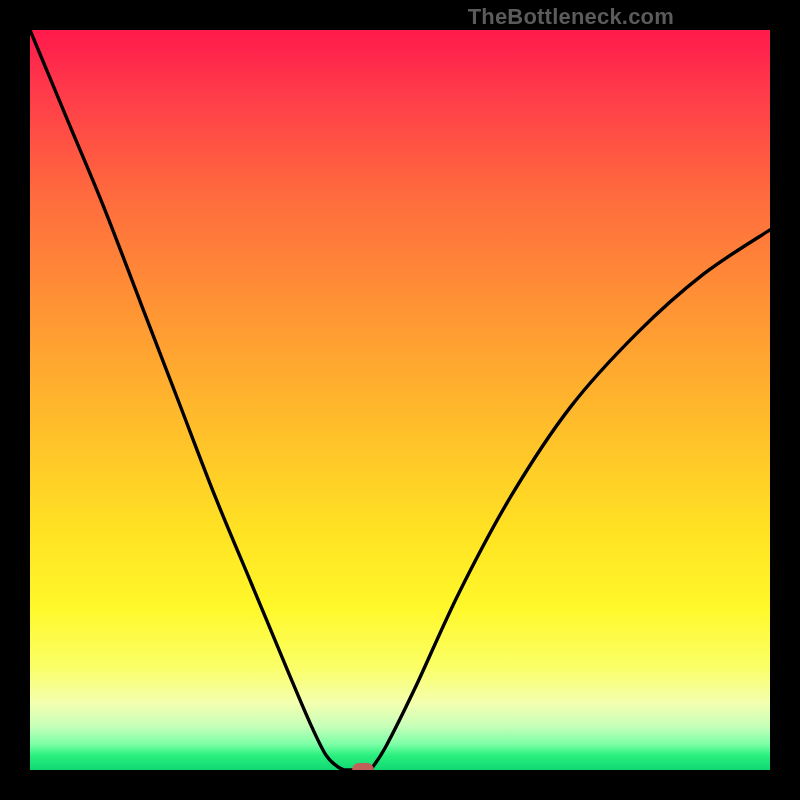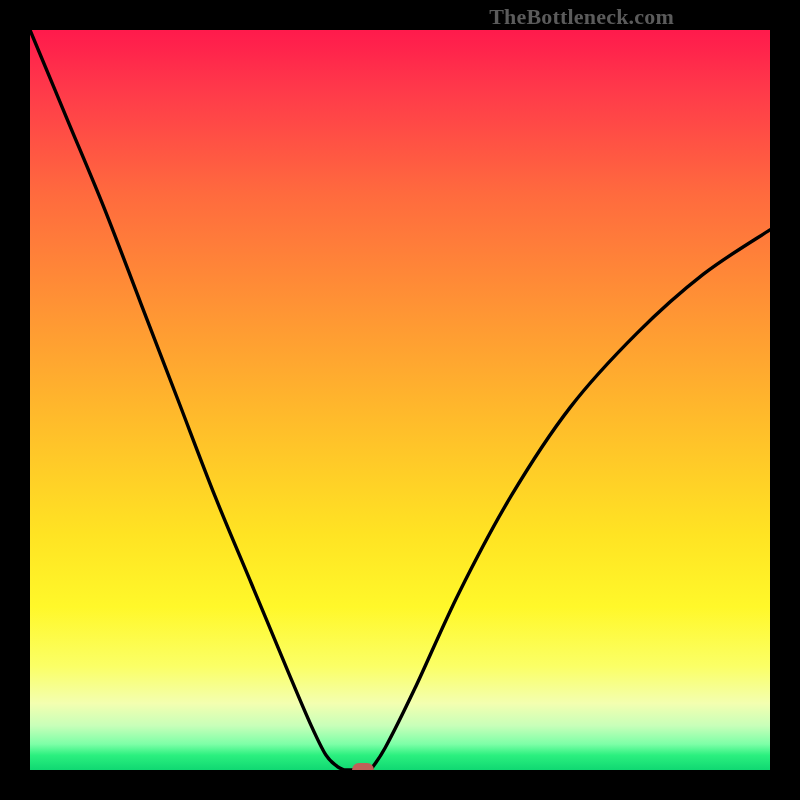--- a/index.html
+++ b/index.html
@@ -8,21 +8,20 @@
     width: 800px;
     height: 800px;
     background: #000;
     font-family: Arial, Helvetica, sans-serif;
   }
   .frame {
     position: relative;
     width: 688px;
     height: 800px;
     background: #000;
-    font-family: Liberation Serif, serif;
   }
   .watermark {
     position: absolute;
     top: 4px;
     right: 14px;
     color: #5b5b5b;
     font-size: 22px;
     font-weight: 600;
     letter-spacing: 0.2px;
     z-index: 10;

